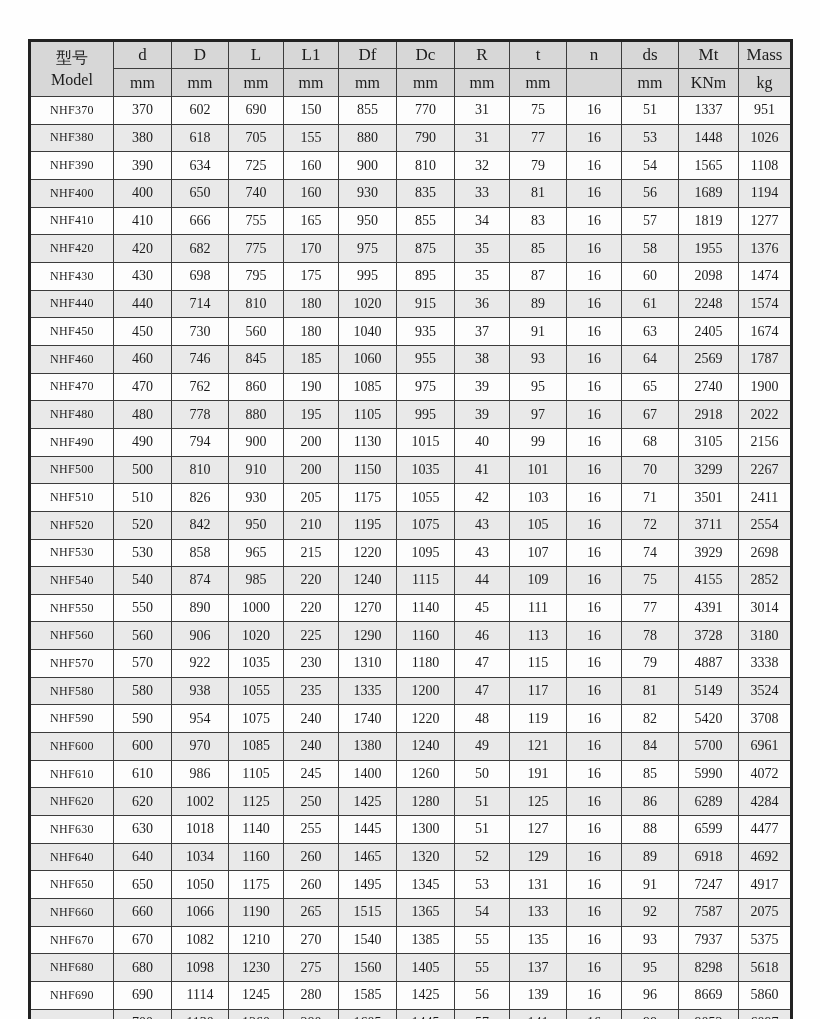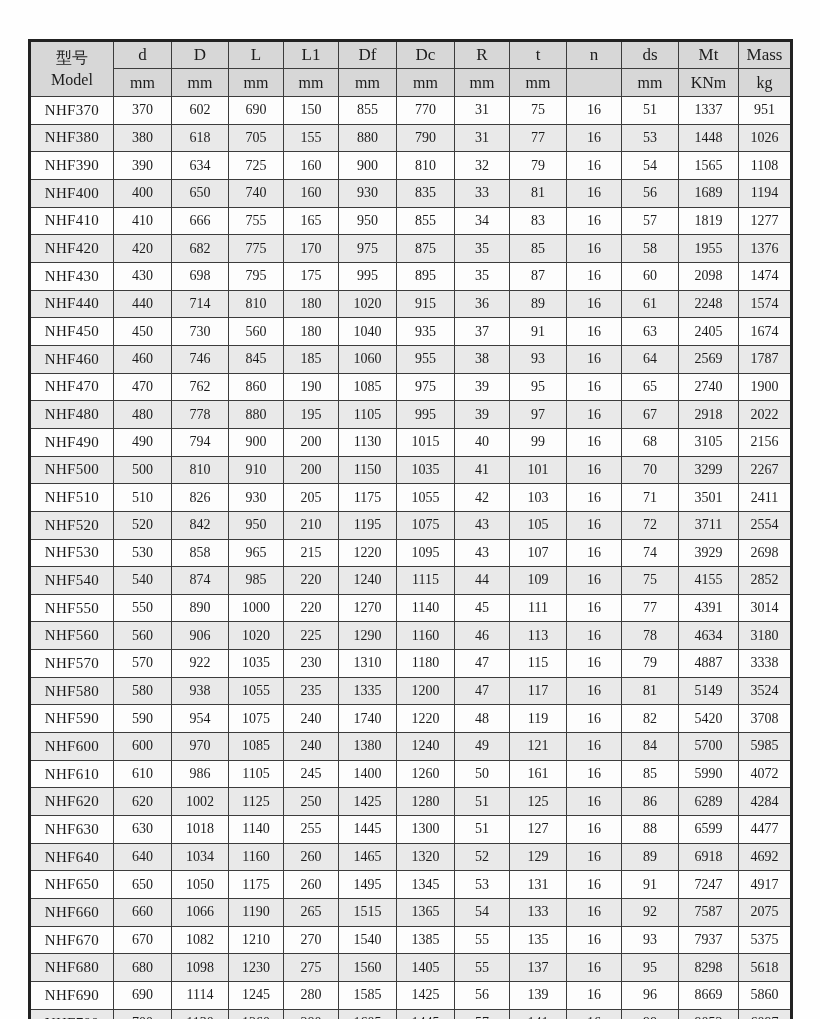--- a/index.html
+++ b/index.html
@@ -51,21 +51,21 @@
   th.model-head {
     background: #d7d7d7;
     font-size: 16px;
     line-height: 1.35;
   }
   tbody td {
     font-size: 14px;
     background: #fdfdfd;
   }
   tbody td.model {
-    font-size: 15px;
+    font-size: 12px;
     letter-spacing: 0.3px;
   }
   tbody tr.alt td {
     background: #e9e9e9;
   }
 </style>
 </head>
 <body>
 
 <div class="page">
@@ -410,21 +410,21 @@
           <td>560</td>
           <td>906</td>
           <td>1020</td>
           <td>225</td>
           <td>1290</td>
           <td>1160</td>
           <td>46</td>
           <td>113</td>
           <td>16</td>
           <td>78</td>
-          <td>4634</td>
+          <td>3728</td>
           <td>3180</td>
         </tr>
         <tr>
           <td class="model">NHF570</td>
           <td>570</td>
           <td>922</td>
           <td>1035</td>
           <td>230</td>
           <td>1310</td>
           <td>1180</td>
@@ -471,32 +471,32 @@
           <td>970</td>
           <td>1085</td>
           <td>240</td>
           <td>1380</td>
           <td>1240</td>
           <td>49</td>
           <td>121</td>
           <td>16</td>
           <td>84</td>
           <td>5700</td>
-          <td>5985</td>
+          <td>6961</td>
         </tr>
         <tr>
           <td class="model">NHF610</td>
           <td>610</td>
           <td>986</td>
           <td>1105</td>
           <td>245</td>
           <td>1400</td>
           <td>1260</td>
           <td>50</td>
-          <td>161</td>
+          <td>191</td>
           <td>16</td>
           <td>85</td>
           <td>5990</td>
           <td>4072</td>
         </tr>
         <tr class="alt">
           <td class="model">NHF620</td>
           <td>620</td>
           <td>1002</td>
           <td>1125</td>

